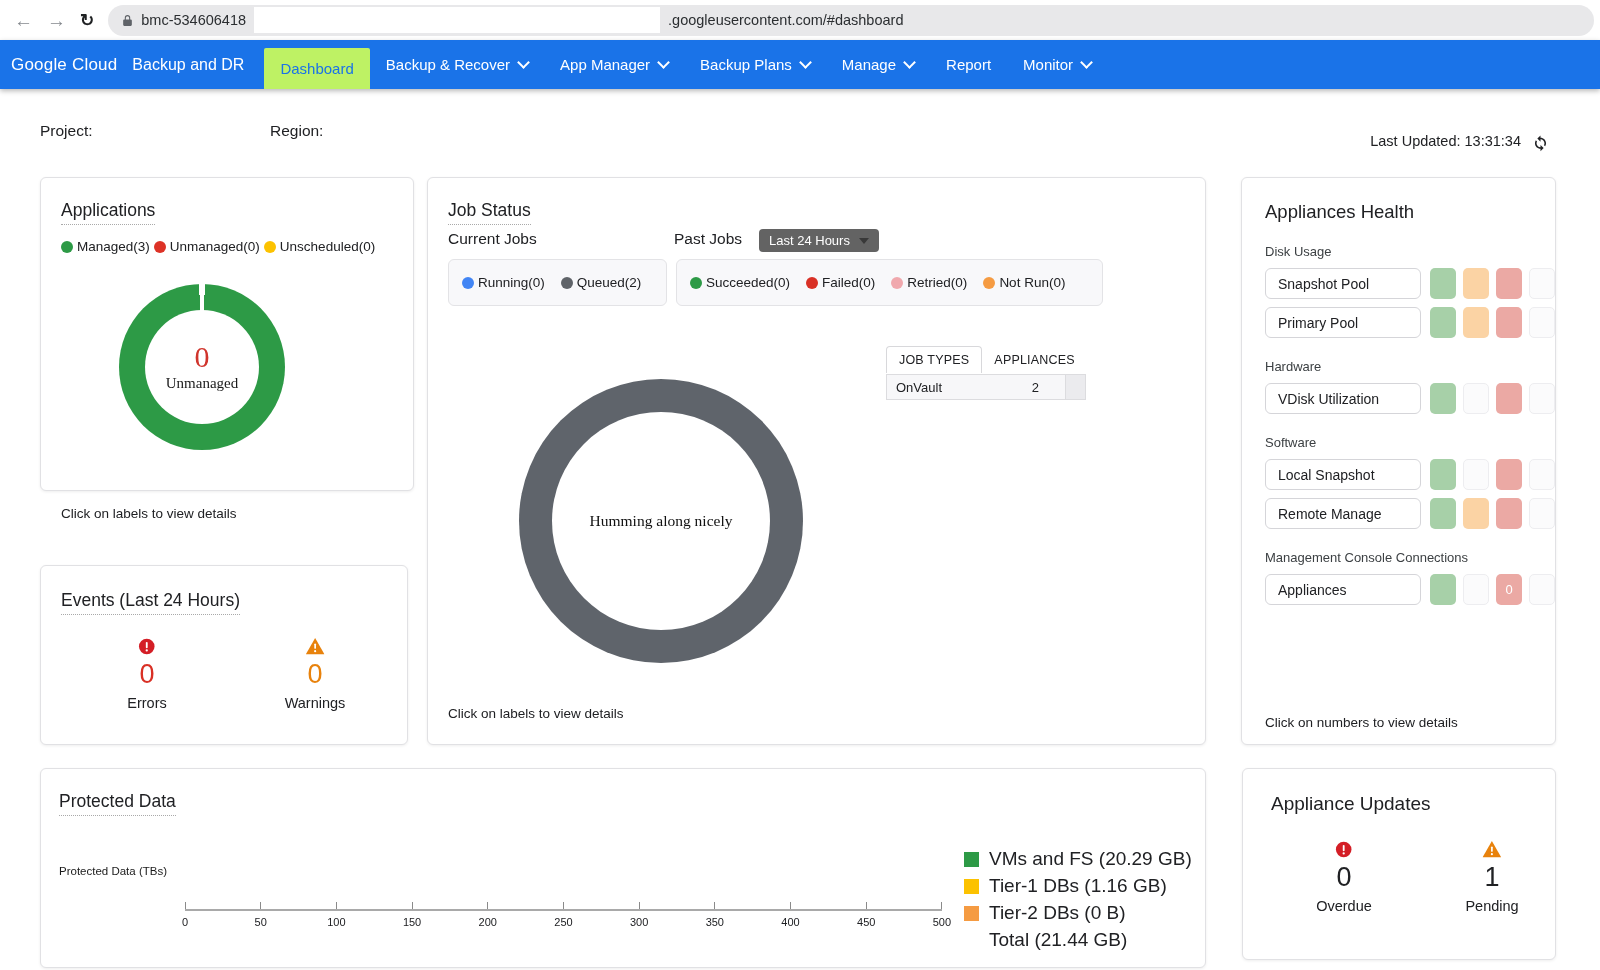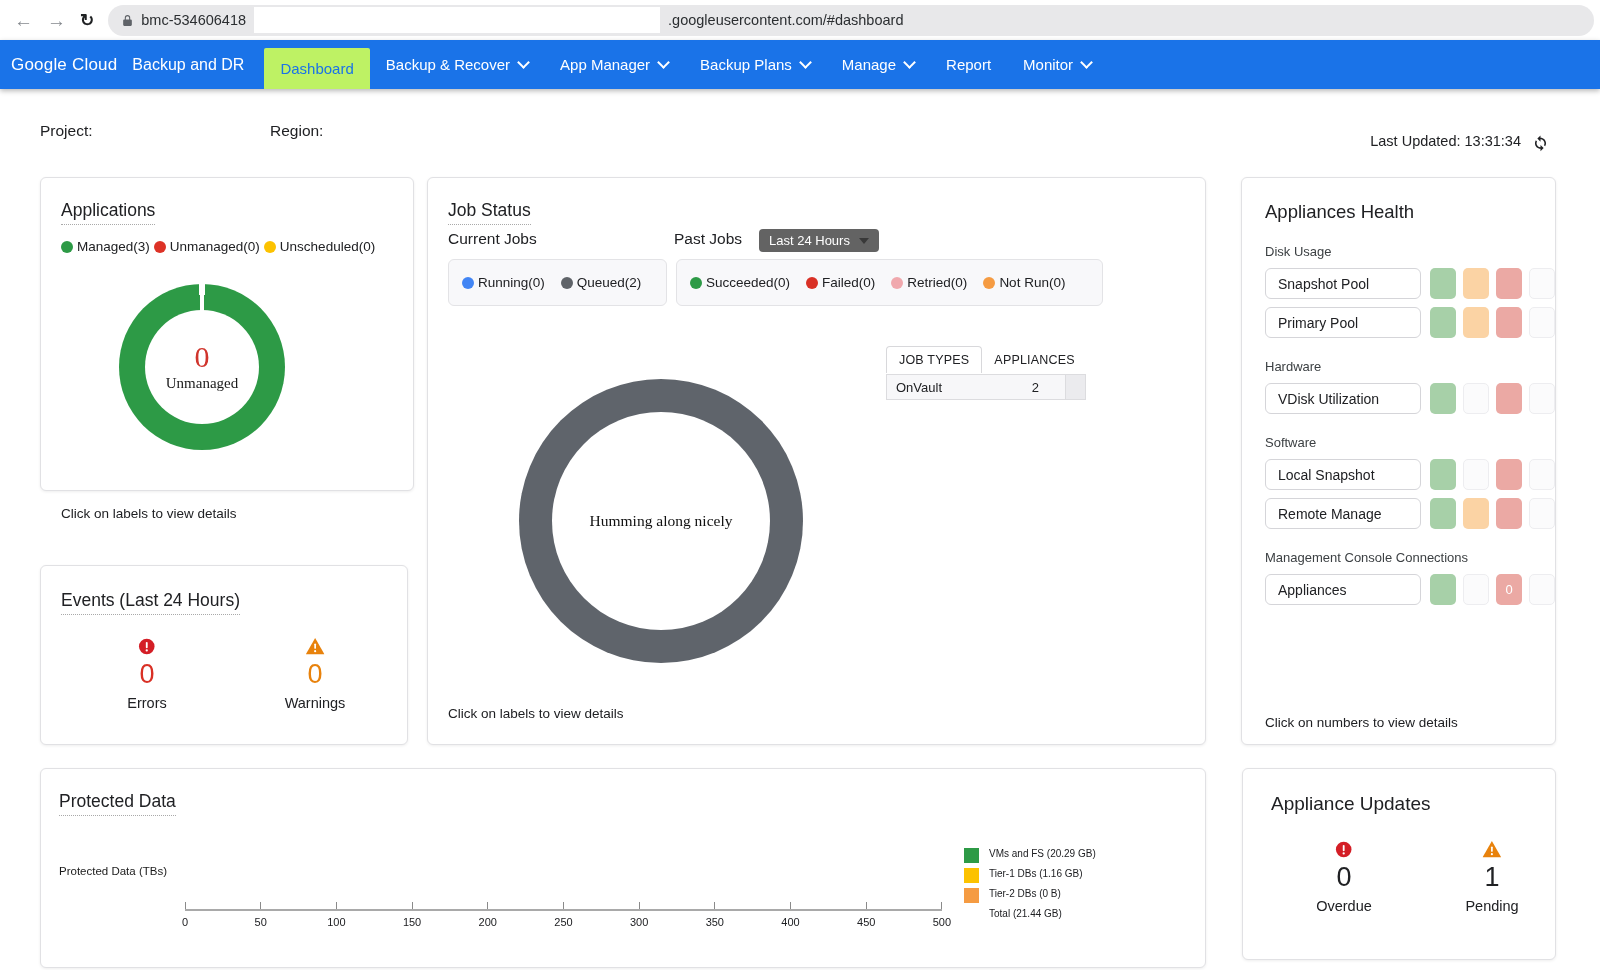--- a/index.html
+++ b/index.html
@@ -89,21 +89,21 @@
   .stat-lbl{font-size:14.5px}
 
   
   .ylabel{position:absolute;font-size:11.5px;color:#1a1a1a}
   .axis{position:absolute;left:144px;top:140px;width:757px;border-top:2px solid #a9a9a9;
         display:flex;justify-content:space-between}
   .tick{position:relative;width:0;font-size:11px}
   .tick::before{content:"";position:absolute;left:-.5px;top:-9px;width:1px;height:7px;background:#8a8a8a}
   .tick .tlab{position:absolute;top:5px;left:0;transform:translateX(-50%);white-space:nowrap}
   .plegend{position:absolute;left:923px;top:79px;display:flex;flex-direction:column;gap:5px}
-  .plegend-row{display:flex;font-size:10px}
+  .plegend-row{display:flex;align-items:center;font-size:19px}
   .sq{width:15px;height:15px;margin-right:10px;flex:none}
 </style>
 </head>
 <body>
 
 <div class="chrome">
   <span class="nav-glyph">←</span>
   <span class="nav-glyph">→</span>
   <span class="nav-glyph reload">↻</span>
   <div class="urlbar">

